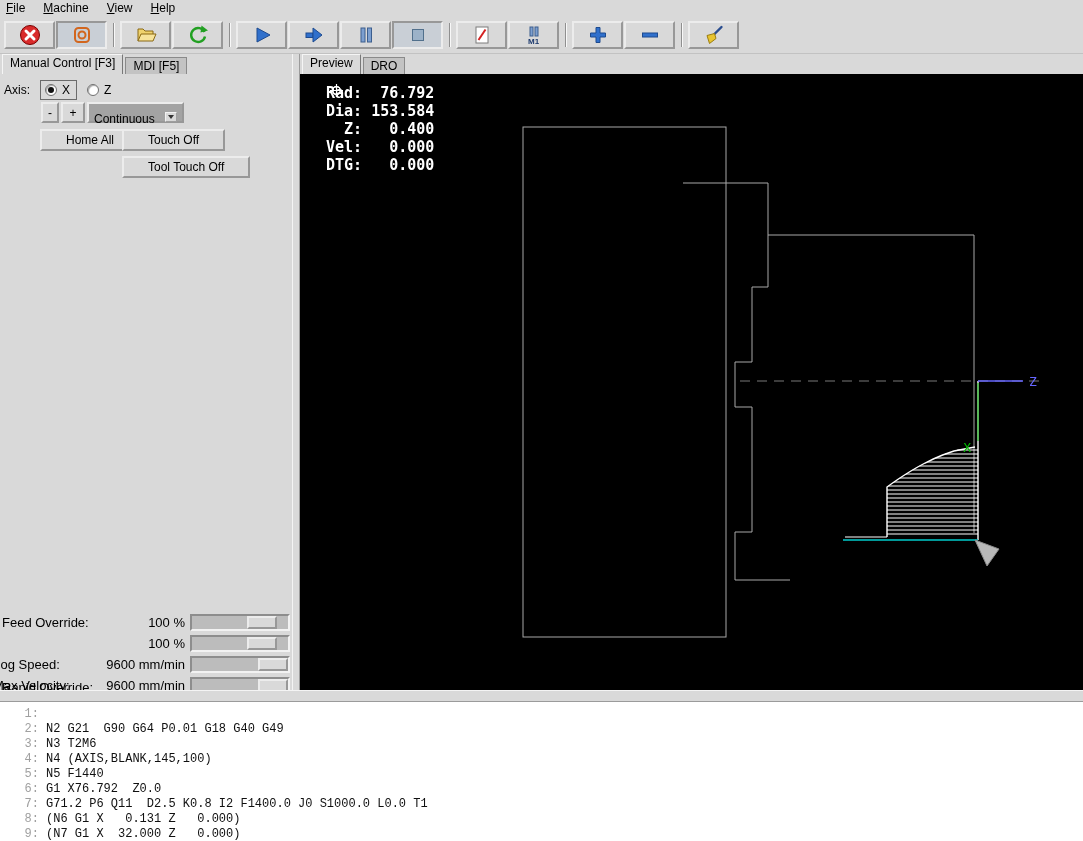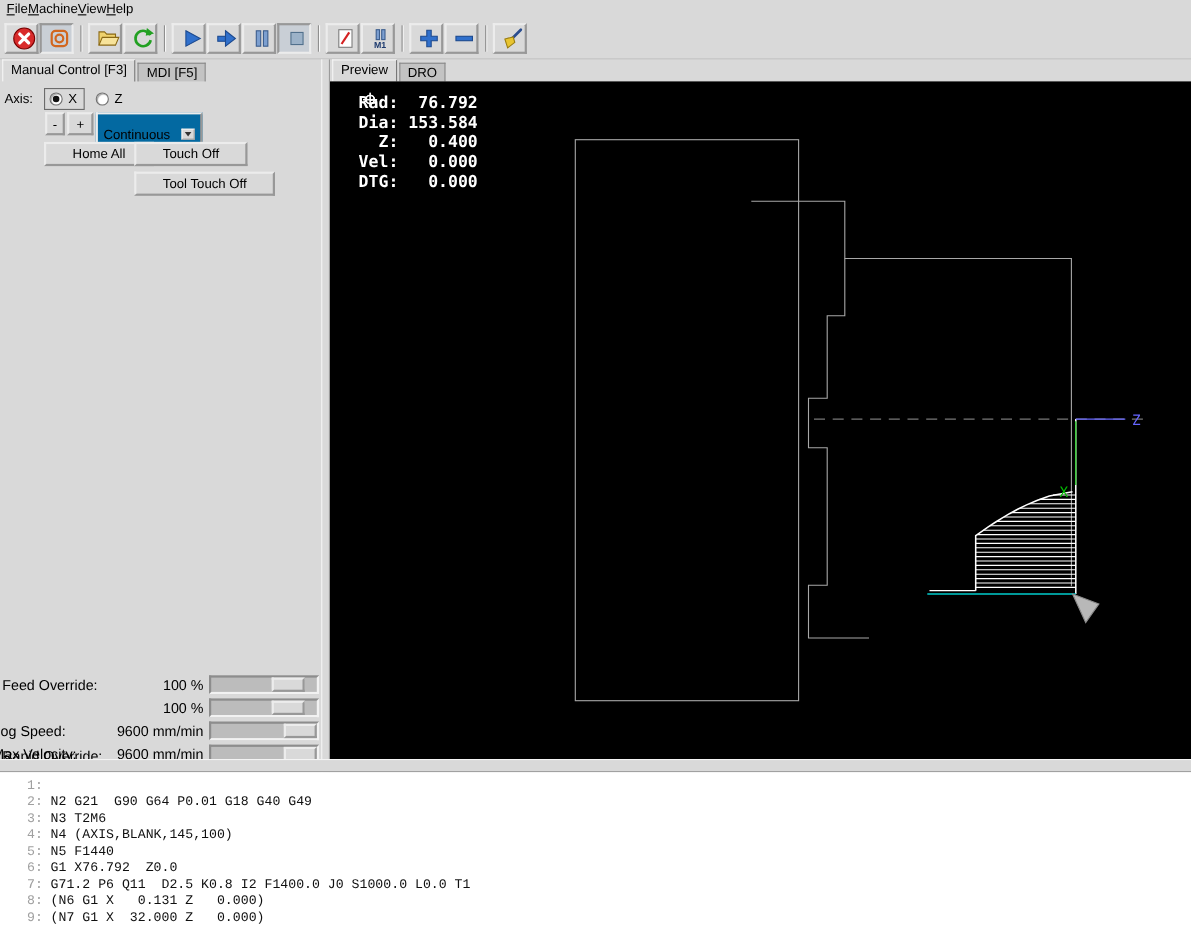--- a/index.html
+++ b/index.html
@@ -1,29 +1,29 @@
 <!DOCTYPE html>
 <html><head>
 <meta charset="utf-8">
 <style>
   * { margin:0; padding:0; box-sizing:border-box; }
   body { background:#777; font-family:"Liberation Sans", sans-serif; }
   .window { position:relative; width:1083px; height:841px; background:#d9d9d9; overflow:hidden;
             font-size:12px; color:#000; }
 
   
-  .menubar { height:16px; display:flex; align-items:center; padding:0 6px; background:#d9d9d9; }
+  .menubar { height:16px; display:flex; gap:18px; align-items:center; padding:0 6px; background:#d9d9d9; }
   .menu-item { display:inline-block; cursor:default; }
   .menu-item::first-letter { text-decoration:underline; }
 
   
   .toolbar { height:38px; display:flex; align-items:center; padding:2px 2px 2px 4px;
              background:#d9d9d9; border-bottom:1px solid #c2c2c2; }
-  .toolbtn { width:31px; height:28px; background:#d9d9d9; border:2px outset #ececec;
-             display:flex; align-items:center; justify-content:flex-end; margin-right:1px; cursor:default; }
+  .toolbtn { width:51px; height:28px; background:#d9d9d9; border:2px outset #ececec;
+             display:flex; align-items:center; justify-content:center; margin-right:1px; cursor:default; }
   .toolbtn.pressed { border-style:inset; background:#c9cfd6; }
   .tbsep { width:2px; height:24px; margin:0 5px; border-left:1px solid #8f8f8f; border-right:1px solid #f8f8f8; }
 
   
   .main { position:absolute; top:54px; left:0; width:1083px; height:648px; }
   .left-pane  { position:absolute; left:0; top:0; width:292px; height:648px; }
   .vsash { position:absolute; left:292px; top:0; width:8px; height:648px; background:#d9d9d9;
            border-left:1px solid #f4f4f4; border-right:1px solid #9b9b9b; }
   .right-pane { position:absolute; left:300px; top:0; width:668px; height:648px; }
 
@@ -38,22 +38,22 @@
   .radio { display:inline-flex; align-items:center; gap:5px; }
   .radio.focused { border:1px solid #6b6b6b; padding:2px 6px 2px 4px; background:#d9d9d9; }
   .rdot { width:12px; height:12px; border-radius:50%; background:#fff; border:1px solid #707070;
           box-shadow:inset 1px 1px 1px rgba(0,0,0,.35); display:flex; align-items:center; justify-content:center; }
   .rdot.sel::after { content:""; width:6px; height:6px; border-radius:50%; background:#111; }
 
   .tkbtn { background:#d9d9d9; border:2px outset #ececec; font-family:inherit; font-size:12px;
            padding:1px 24px; cursor:default; white-space:nowrap; }
   .btn-minus  { position:absolute; top:48px; left:41px;  width:18px; height:21px; padding:0; }
   .btn-plus   { position:absolute; top:48px; left:61px;  width:24px; height:21px; padding:0; }
-  .optionmenu { position:absolute; top:48px; left:87px;  height:21px; background:#0369a1;
-                border:2px outset #ececec; display:flex; align-items:center; padding:18px 5px; }
+  .optionmenu { position:absolute; top:48px; left:87px;  height:21px; background:#a3a3a3;
+                border:2px outset #ececec; display:flex; align-items:flex-start; padding:8px 5px; }
   .om-arrow { width:12px; height:10px; margin-left:10px; background:#d9d9d9; border:1px outset #f2f2f2;
               display:flex; align-items:center; justify-content:center; }
   .om-arrow::after { content:""; border-left:3px solid transparent; border-right:3px solid transparent;
                      border-top:4px solid #333; }
   .btn-homeall   { position:absolute; top:75px;  left:40px;  height:22px; }
   .btn-touchoff  { position:absolute; top:75px;  left:122px; height:22px; }
   .btn-tooltouch { position:absolute; top:102px; left:122px; height:22px; }
 
   
   .sliders { position:absolute; top:558px; left:0; width:292px; height:88px; }

